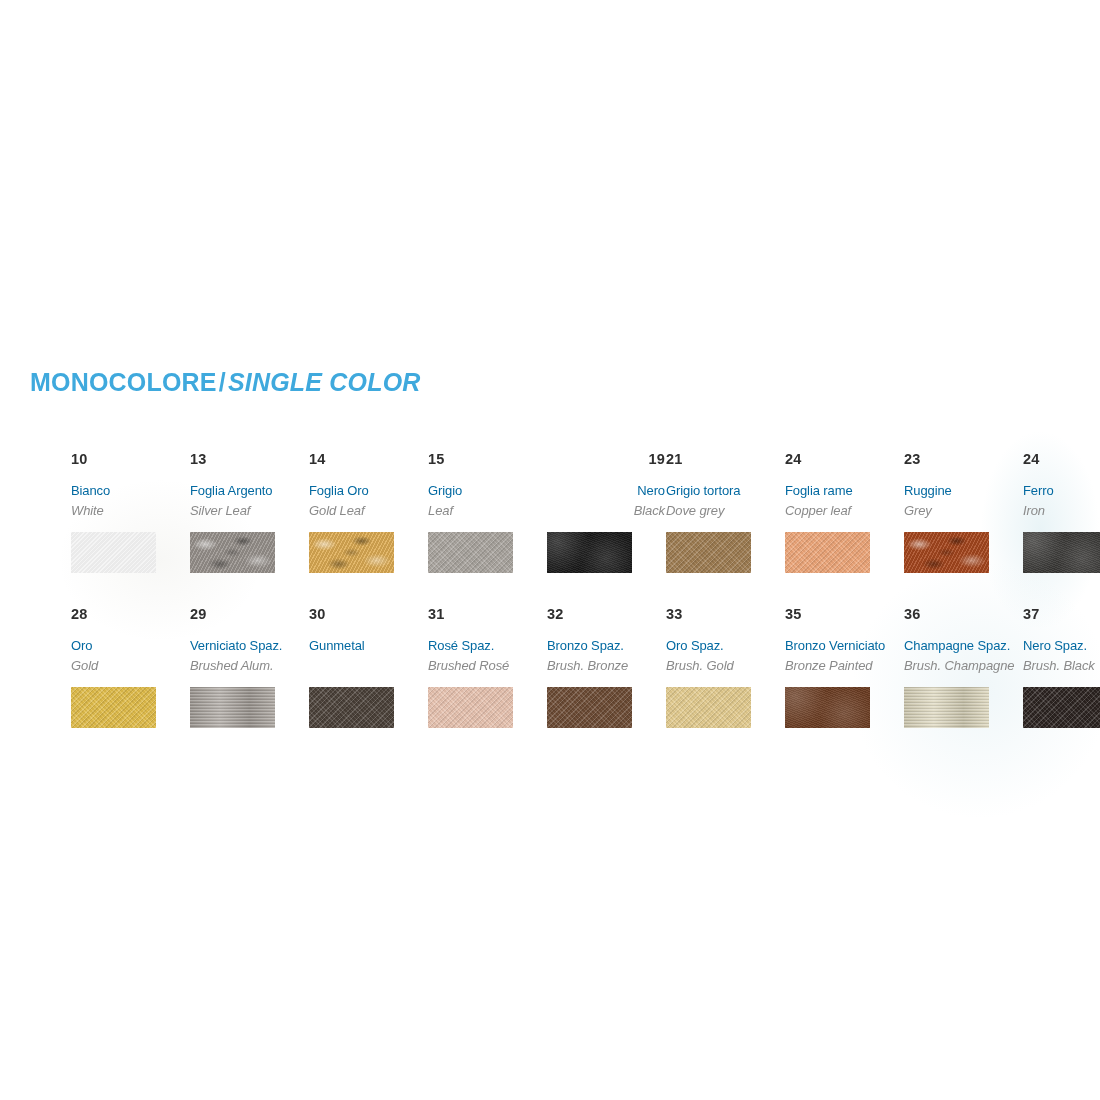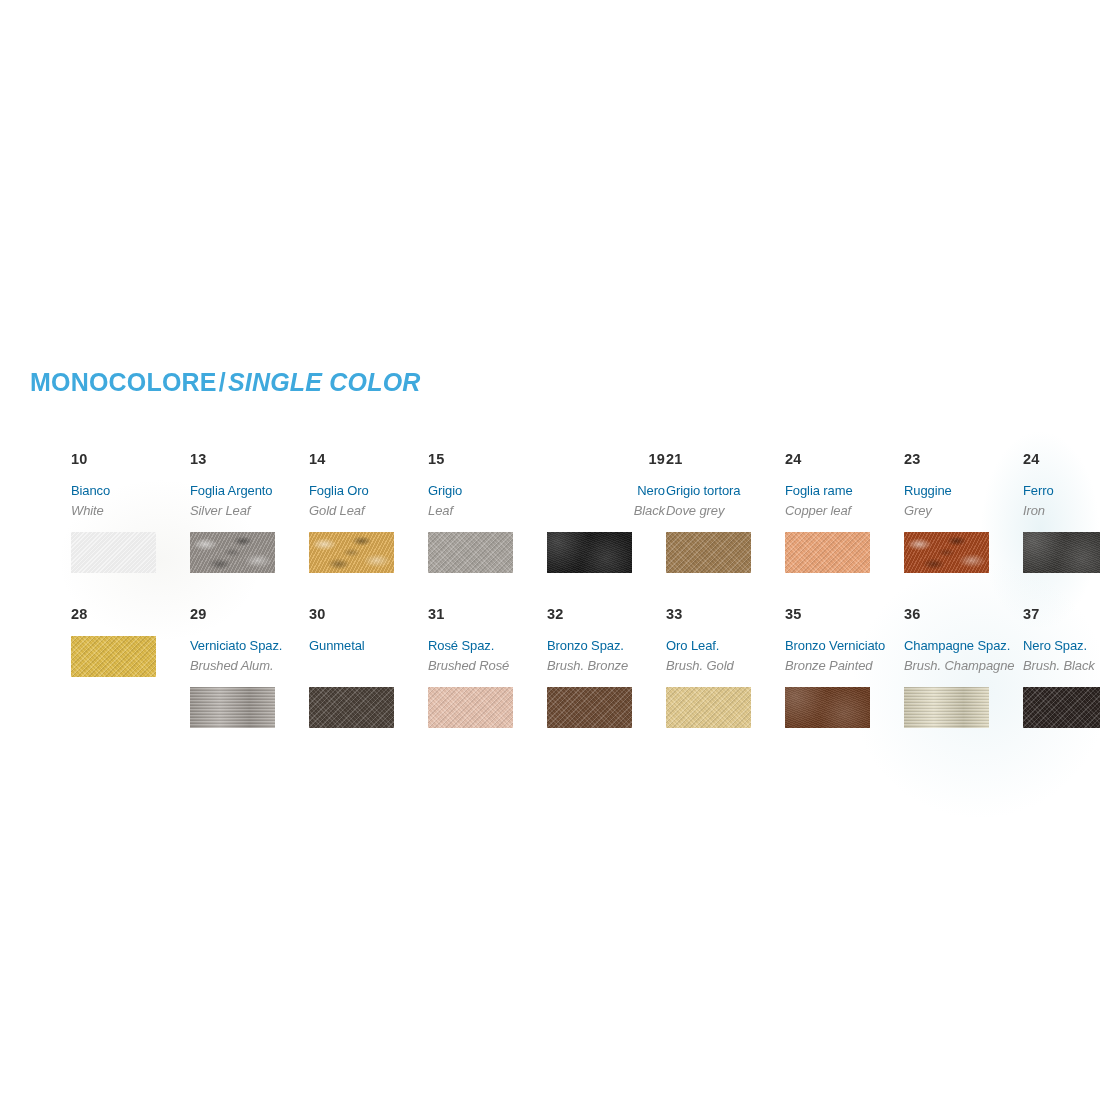--- a/index.html
+++ b/index.html
@@ -251,20 +251,24 @@
           <div class="name-en">Iron</div>
         </div>
         <div class="swatch" style="background: rgb(57, 56, 54);">
           <div class="tex tex-grain"></div>
         </div>
       </div>
     </div>
   <div class="grid grid-row-2" id="row-1">
       <div class="cell" style="left: 0px;">
         <div class="code">28</div>
+        <div class="names">
+          <div class="name-it">Oro</div>
+          <div class="name-en">Gold</div>
+        </div>
         <div class="swatch" style="background: rgb(224, 188, 73);">
           <div class="tex tex-diag"></div>
         </div>
       </div>
       <div class="cell" style="left: 119px;">
         <div class="code">29</div>
         <div class="names">
           <div class="name-it">Verniciato Spaz.</div>
           <div class="name-en">Brushed Alum.</div>
         </div>
@@ -297,21 +301,21 @@
           <div class="name-it">Bronzo Spaz.</div>
           <div class="name-en">Brush. Bronze</div>
         </div>
         <div class="swatch" style="background: rgb(107, 74, 51);">
           <div class="tex tex-diag"></div>
         </div>
       </div>
       <div class="cell" style="left: 595px;">
         <div class="code">33</div>
         <div class="names">
-          <div class="name-it">Oro Leaf.</div>
+          <div class="name-it">Oro Spaz.</div>
           <div class="name-en">Brush. Gold</div>
         </div>
         <div class="swatch" style="background: rgb(227, 203, 142);">
           <div class="tex tex-diag"></div>
         </div>
       </div>
       <div class="cell" style="left: 714px;">
         <div class="code">35</div>
         <div class="names">
           <div class="name-it">Bronzo Verniciato</div>

